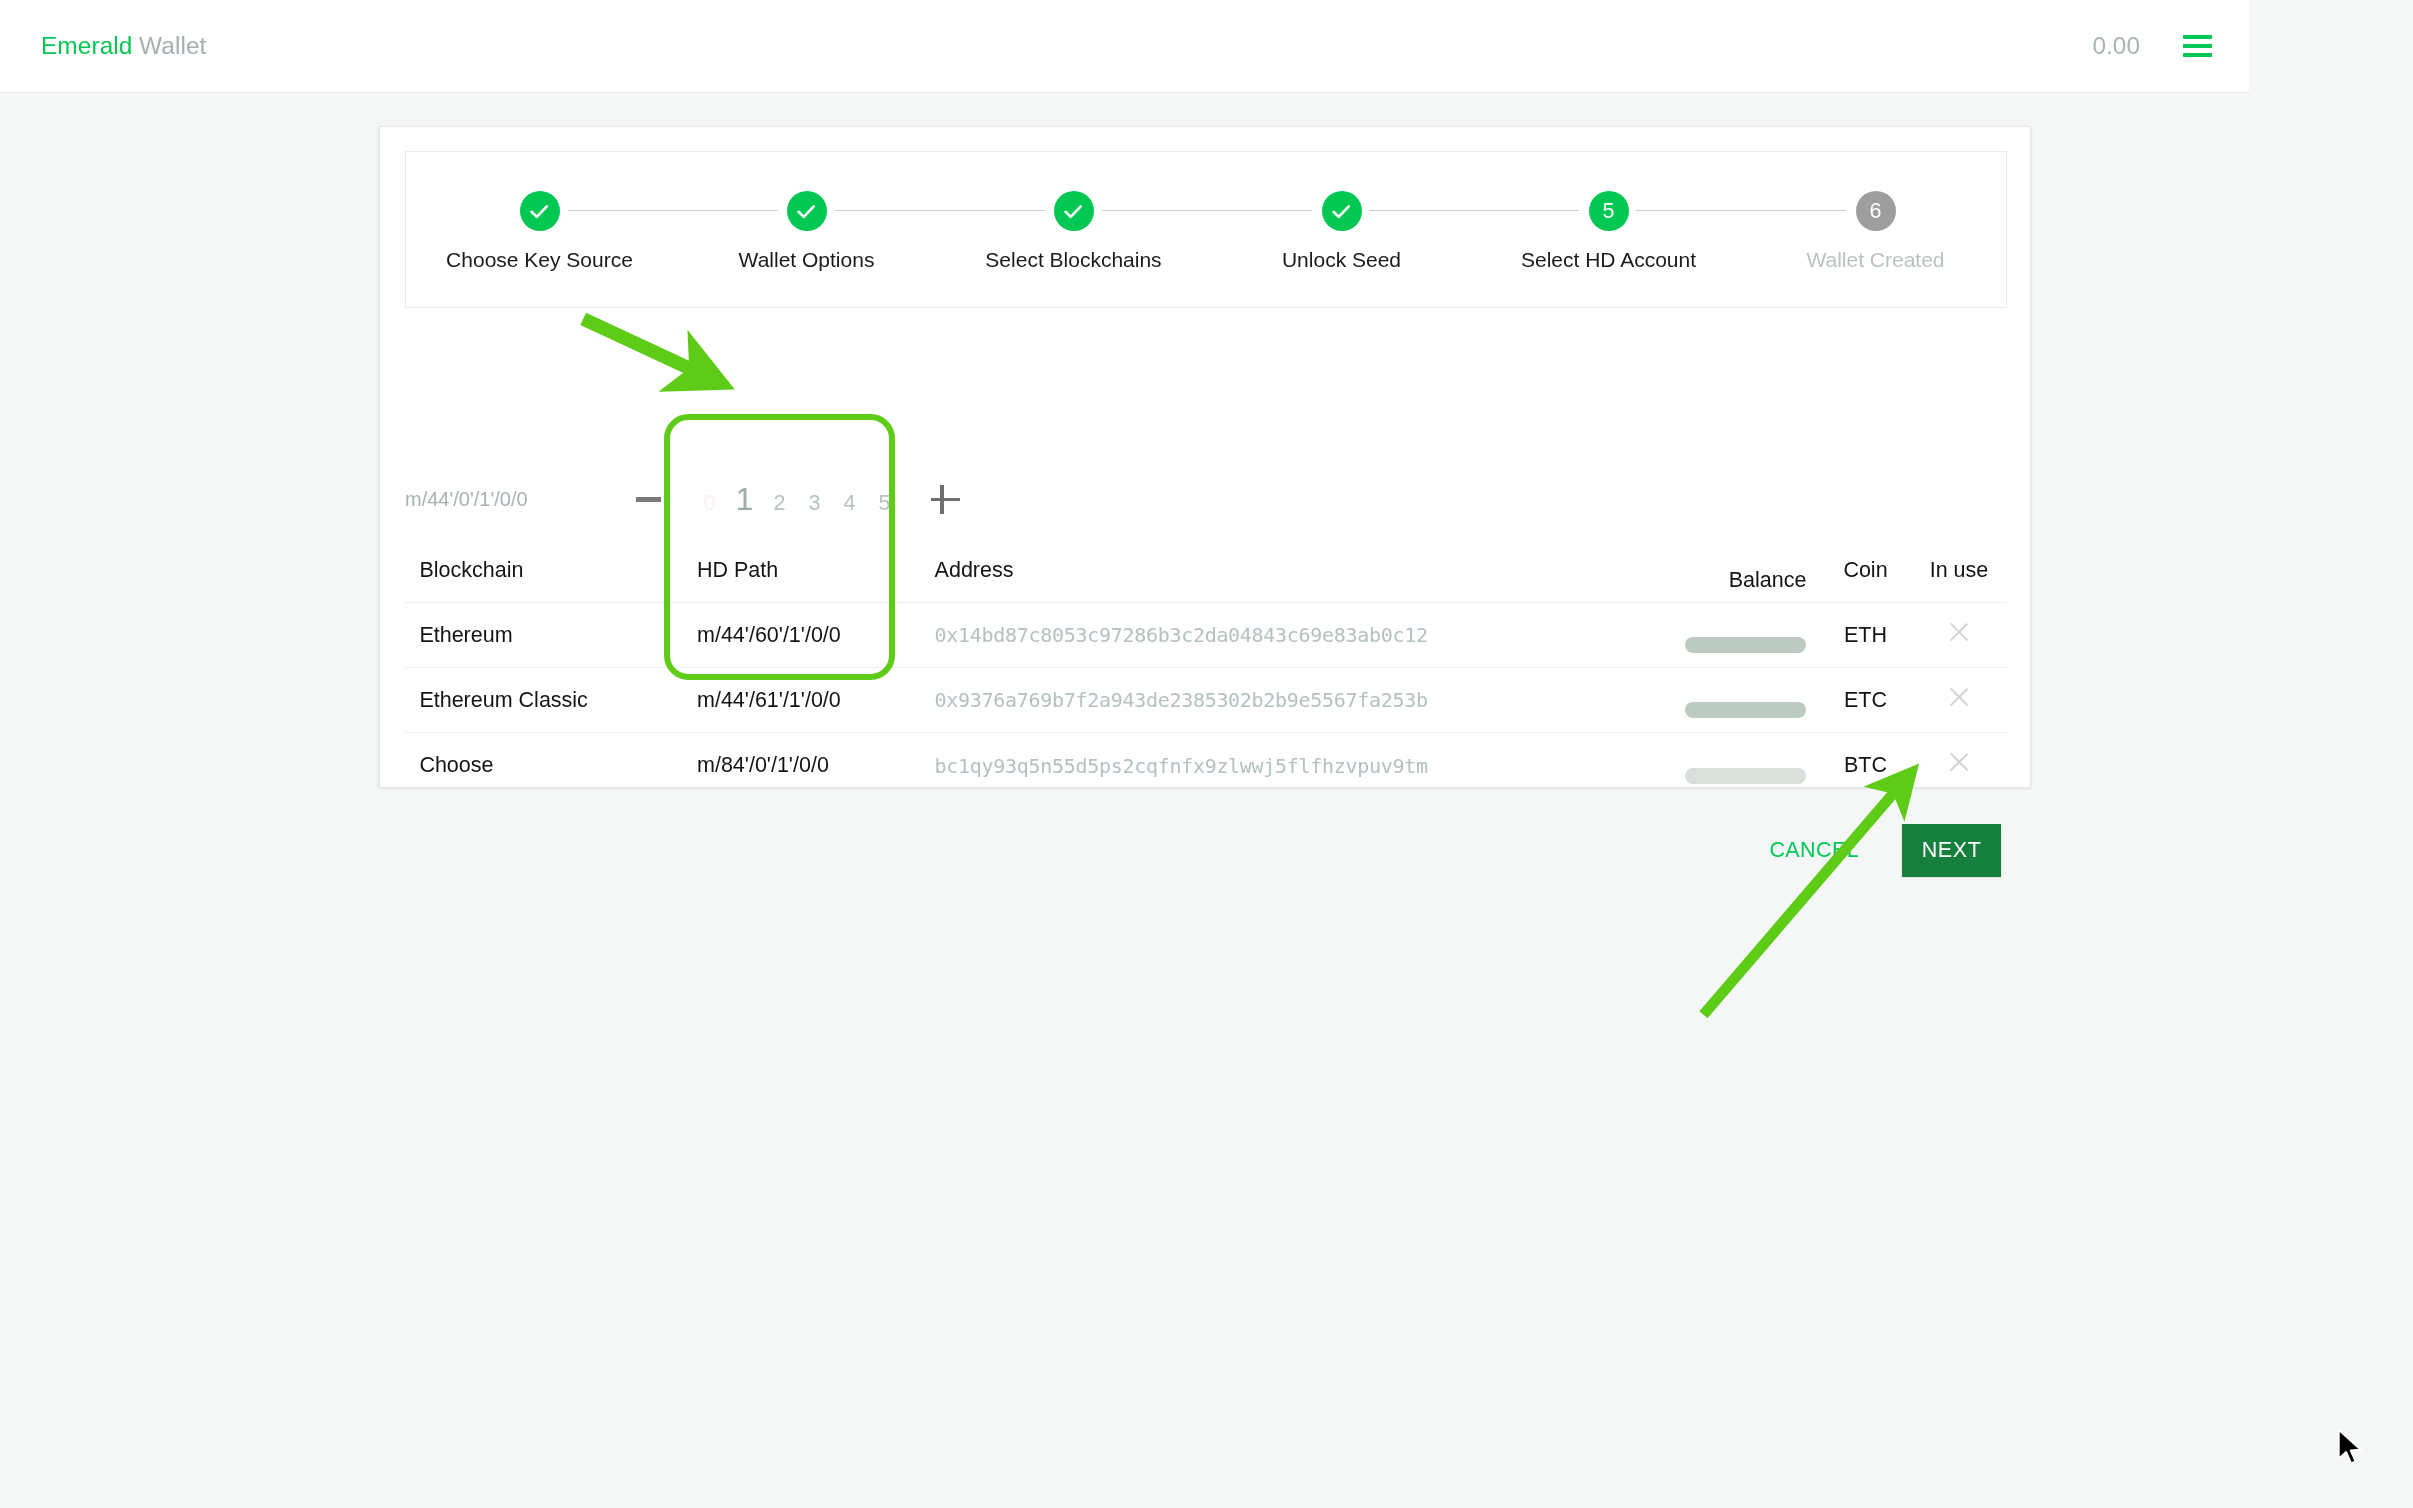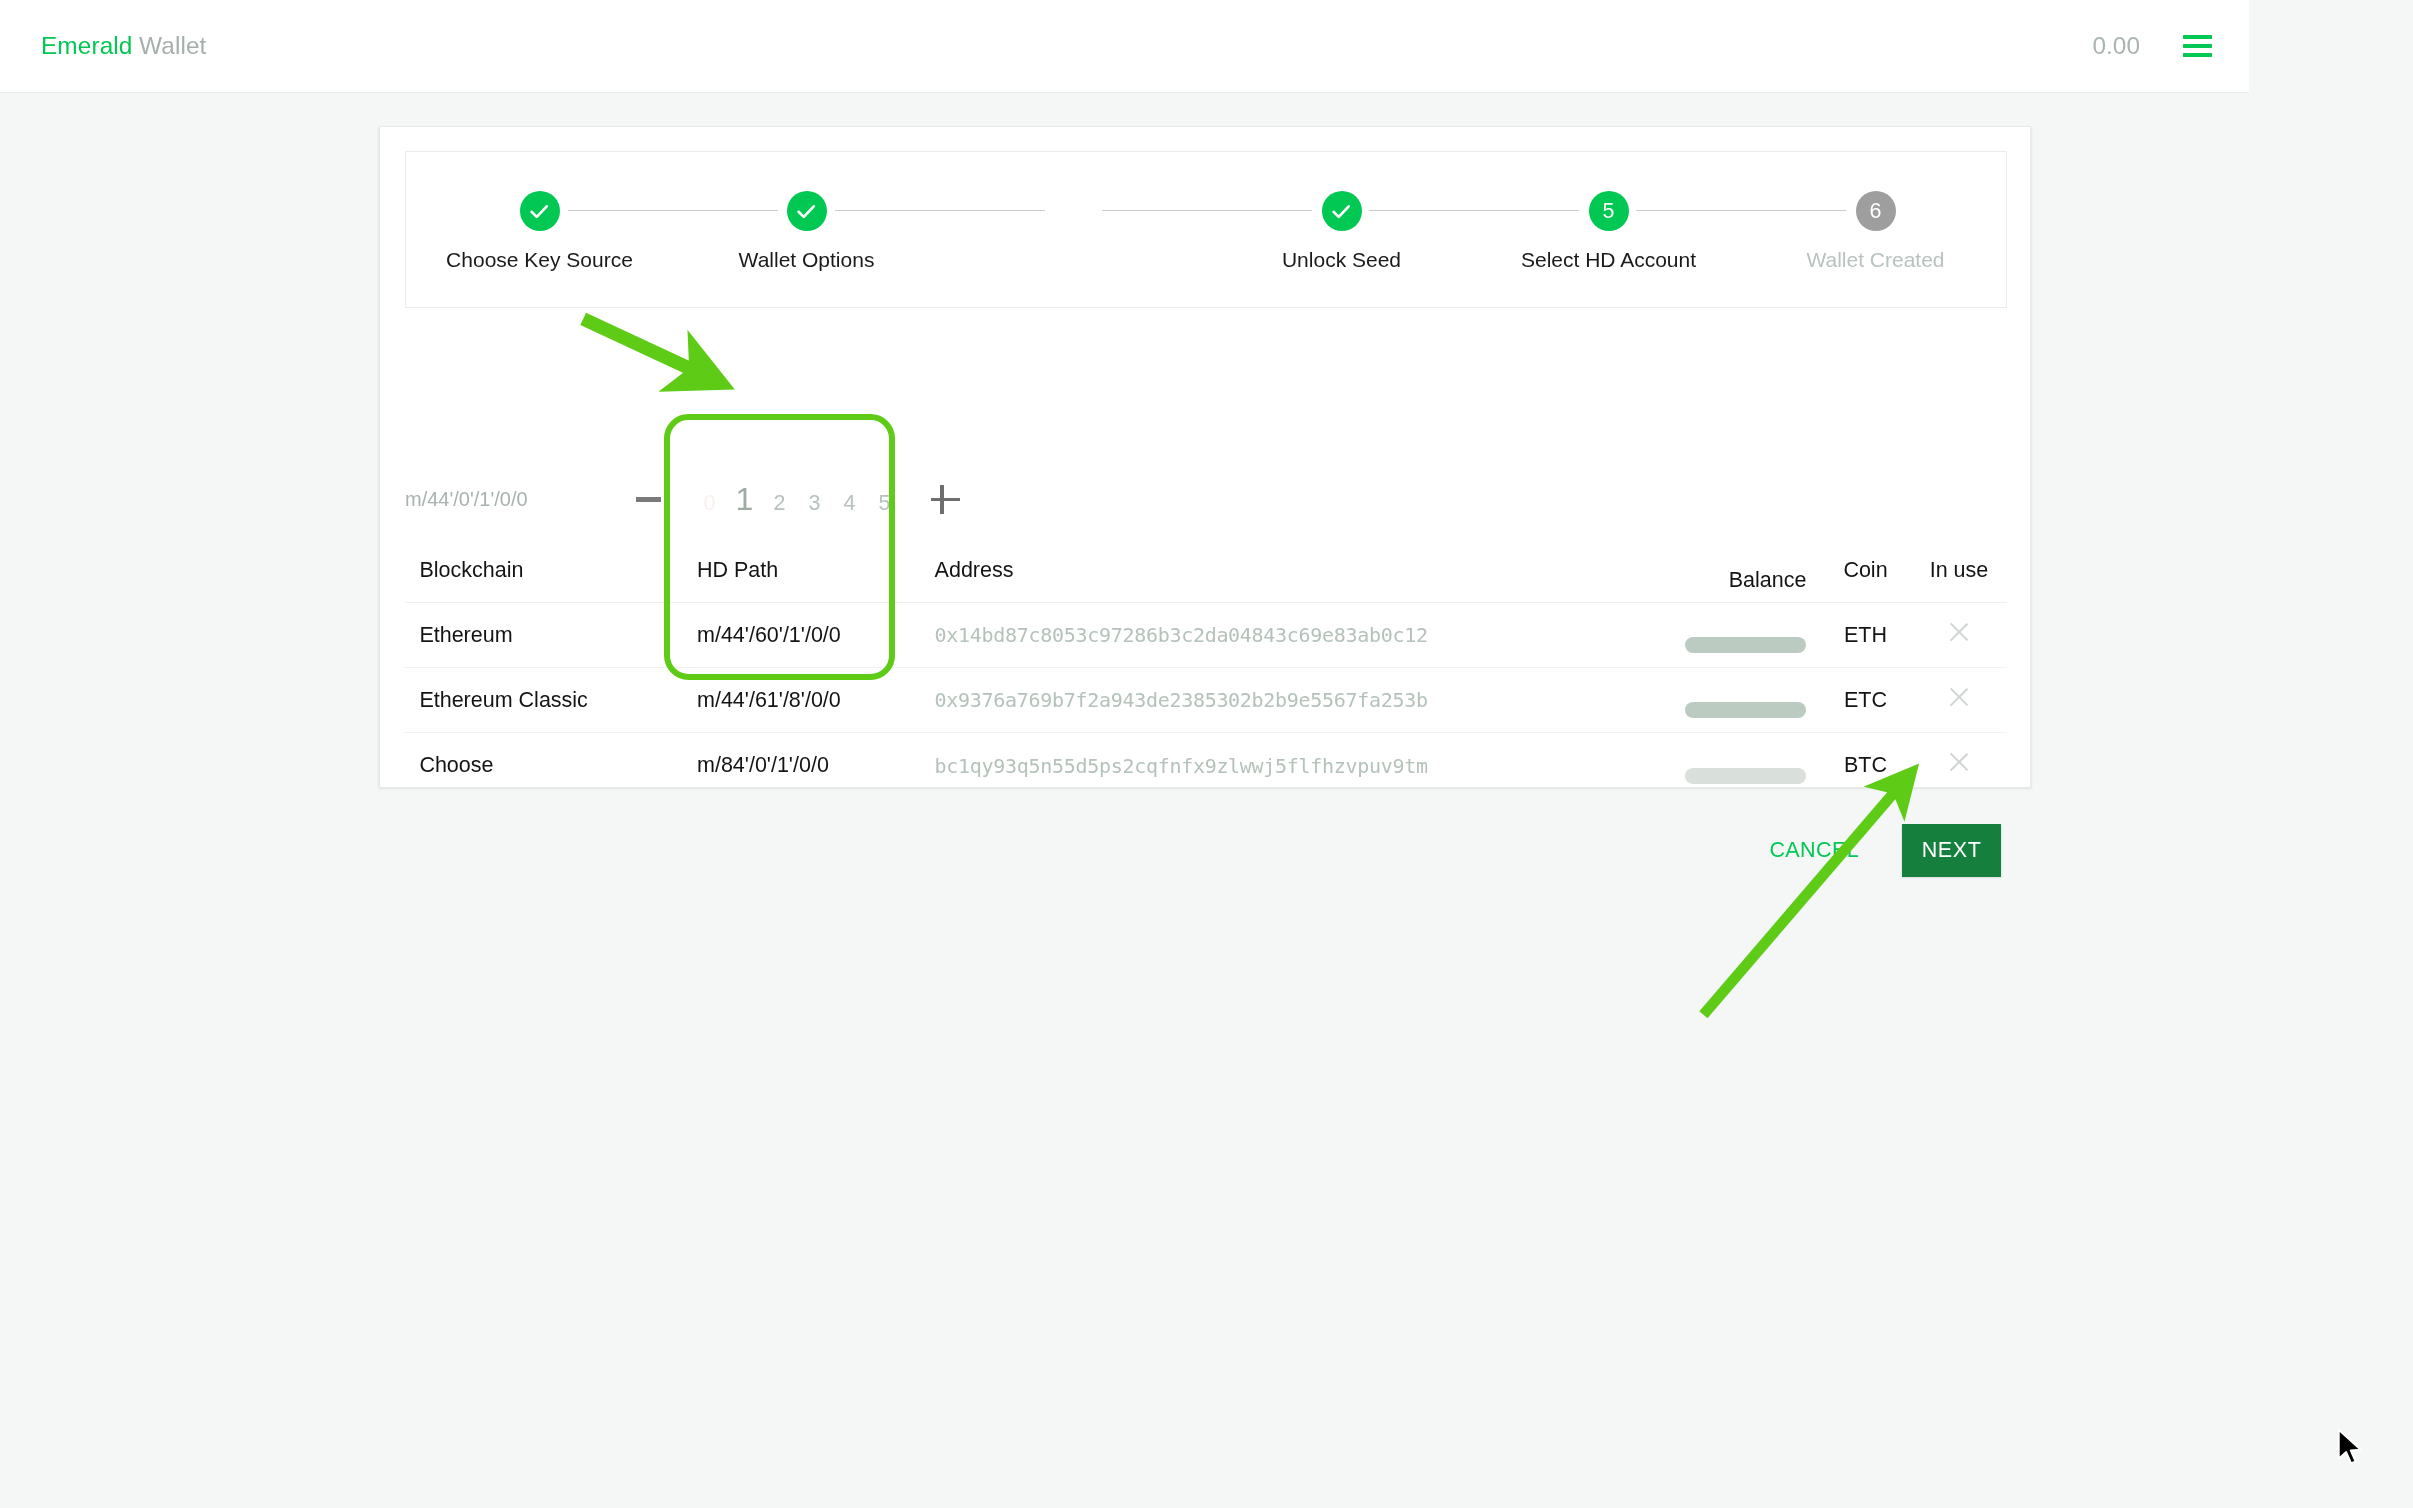--- a/index.html
+++ b/index.html
@@ -178,20 +178,28 @@
             <div class="step-label">Choose Key Source</div>
           </div>
           <div class="step" style="left: 400px;">
             <div class="bubble">
               <svg viewBox="0 0 24 24">
                 <path d="M4.5 12.6 L9.6 17.6 L19.4 7.2" fill="none" stroke="#fff" stroke-width="2.6" stroke-linecap="round" stroke-linejoin="round"></path>
               </svg>
             </div>
             <div class="step-label">Wallet Options</div>
           </div>
+          <div class="step" style="left: 667px;">
+            <div class="bubble">
+              <svg viewBox="0 0 24 24">
+                <path d="M4.5 12.6 L9.6 17.6 L19.4 7.2" fill="none" stroke="#fff" stroke-width="2.6" stroke-linecap="round" stroke-linejoin="round"></path>
+              </svg>
+            </div>
+            <div class="step-label">Select Blockchains</div>
+          </div>
           <div class="step" style="left: 935px;">
             <div class="bubble">
               <svg viewBox="0 0 24 24">
                 <path d="M4.5 12.6 L9.6 17.6 L19.4 7.2" fill="none" stroke="#fff" stroke-width="2.6" stroke-linecap="round" stroke-linejoin="round"></path>
               </svg>
             </div>
             <div class="step-label">Unlock Seed</div>
           </div>
           <div class="step" style="left: 1202px;">
             <div class="bubble">5</div>
@@ -238,21 +246,21 @@
             <div class="c-hdpath">m/44'/60'/1'/0/0</div>
             <div class="c-addr">0x14bd87c8053c97286b3c2da04843c69e83ab0c12</div>
             <div class="c-bal">
               <span class="skel"></span>
             </div>
             <div class="c-coin">ETH</div>
             <div class="c-use"><span class="xmark"><i></i><i></i></span></div>
           </div>
           <div class="trow">
             <div class="c-chain">Ethereum Classic</div>
-            <div class="c-hdpath">m/44'/61'/8'/0/0</div>
+            <div class="c-hdpath">m/44'/61'/1'/0/0</div>
             <div class="c-addr">0x9376a769b7f2a943de2385302b2b9e5567fa253b</div>
             <div class="c-bal">
               <span class="skel"></span>
             </div>
             <div class="c-coin">ETC</div>
             <div class="c-use"><span class="xmark"><i></i><i></i></span></div>
           </div>
           <div class="trow">
             <div class="c-chain">Choose</div>
             <div class="c-hdpath">m/84'/0'/1'/0/0</div>

